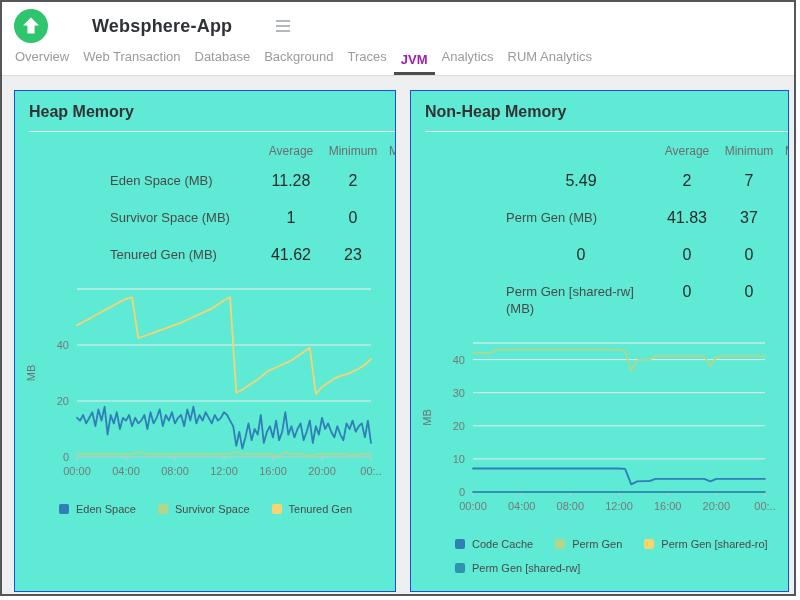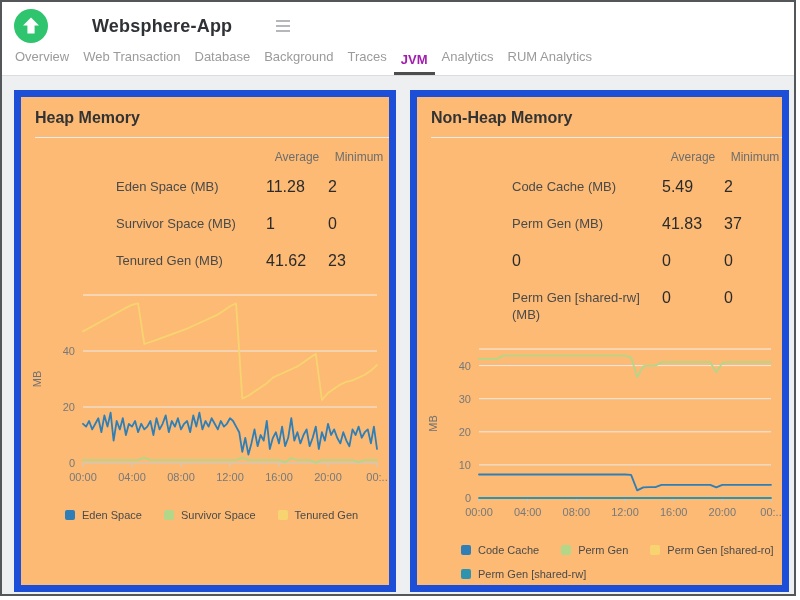--- a/index.html
+++ b/index.html
@@ -14,34 +14,34 @@
   .hamburger{margin-left:10px;display:flex;flex-direction:column;gap:3px;cursor:pointer;padding:4px 2px;}
   .hamburger span{display:block;width:14px;height:2px;background:#b4b8bb;}
 
   
   .tabbar{height:26px;border-bottom:1px solid #dadcdd;padding-left:6px;display:flex;align-items:flex-end;background:#fff;}
   .tab{font-size:13px;color:#9b9b9b;padding:0 7px 8px 7px;cursor:pointer;white-space:nowrap;border-bottom:3px solid transparent;}
   .tab.active{color:#a21caf;font-weight:700;border-bottom:3px solid #4d4d4d;padding-bottom:5px;}
 
   
   .content{background:#edeff0;height:522px;padding:14px 10px 0 12px;display:flex;gap:14px;}
-  .panel{background:#fdba74;border:7px solid #1d4ed8;height:502px;overflow:hidden;padding-top:12px;}
+  .panel{background:#5eead4;border:1px solid #1d4ed8;height:502px;overflow:hidden;padding-top:12px;}
   .panel.left{width:382px;flex:0 0 382px;}
   .panel.right{width:379px;flex:0 0 379px;}
   .panel-title{margin:0 14px;font-size:16px;font-weight:700;color:#333;}
   .panel-divider{border:none;border-top:1px solid #eaeced;margin:10px 0 6px 14px;}
 
   
   .mtable{margin-left:56px;}
   .mrow{display:grid;grid-template-columns:150px 62px 62px 62px;align-items:start;margin-left:39px;}
   .mrow.header{padding:6px 0 4px 0;}
   .mhead{font-size:12px;color:#6d6d6d;text-align:center;}
   .mrow.data{padding:10px 0;}
   .mlabel{font-size:13px;color:#4a4a4a;line-height:17px;padding-right:8px;}
-  .mval{font-size:16px;font-weight:500;color:#2b2b2b;text-align:left;line-height:17px;}
+  .mval{font-size:16px;font-weight:500;color:#2b2b2b;text-align:center;line-height:17px;}
 
   
   .chart-wrap{margin:10px 0 0 6px;}
   svg text{font-family:"Liberation Sans",sans-serif;font-size:11px;fill:#75797c;}
   svg text.axis-title{fill:#6d7174;}
 
   
   .legend{display:flex;flex-wrap:wrap;margin:16px 0 0 44px;column-gap:22px;row-gap:12px;align-items:center;}
   .panel.right .legend{max-width:330px;}
   .legend-item{display:flex;align-items:center;gap:7px;cursor:pointer;}
@@ -154,21 +154,20 @@
       <h2 class="panel-title">Non-Heap Memory</h2>
       <hr class="panel-divider">
       <div class="mtable" id="table-1">
           <div class="mrow header">
             <div></div>
             <div class="mhead">Average</div>
             <div class="mhead">Minimum</div>
             <div class="mhead">Maximum</div>
           </div>
           <div class="mrow data">
-            <div class="mlabel">Code Cache (MB)</div>
             <div class="mval">5.49</div>
             <div class="mval">2</div>
             <div class="mval">7</div>
           </div>
           <div class="mrow data">
             <div class="mlabel">Perm Gen (MB)</div>
             <div class="mval">41.83</div>
             <div class="mval">37</div>
             <div class="mval">43</div>
           </div>

